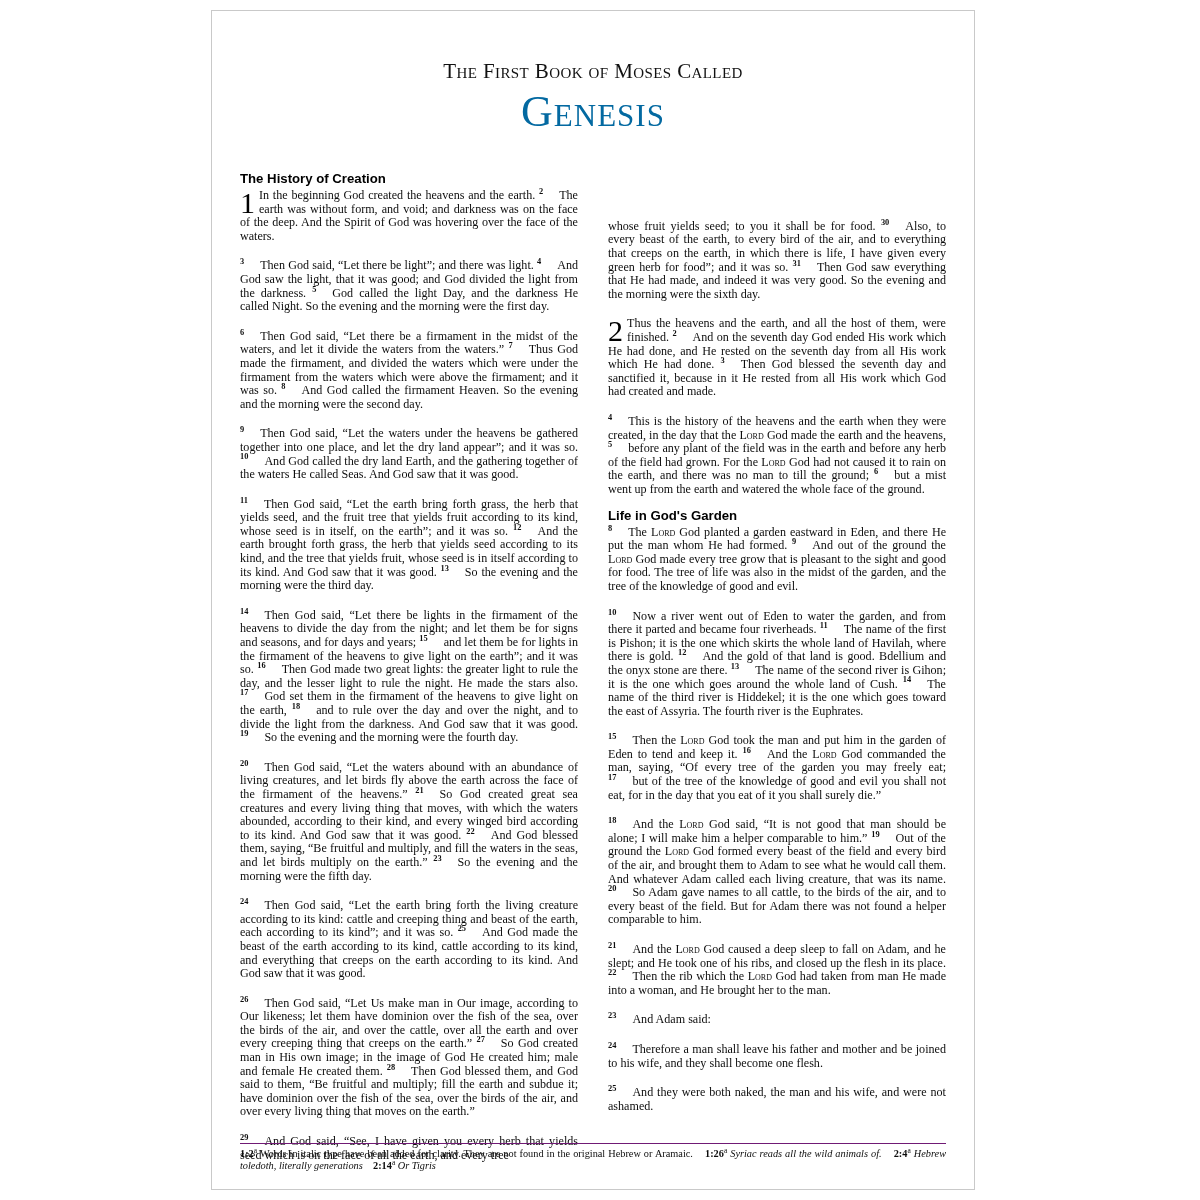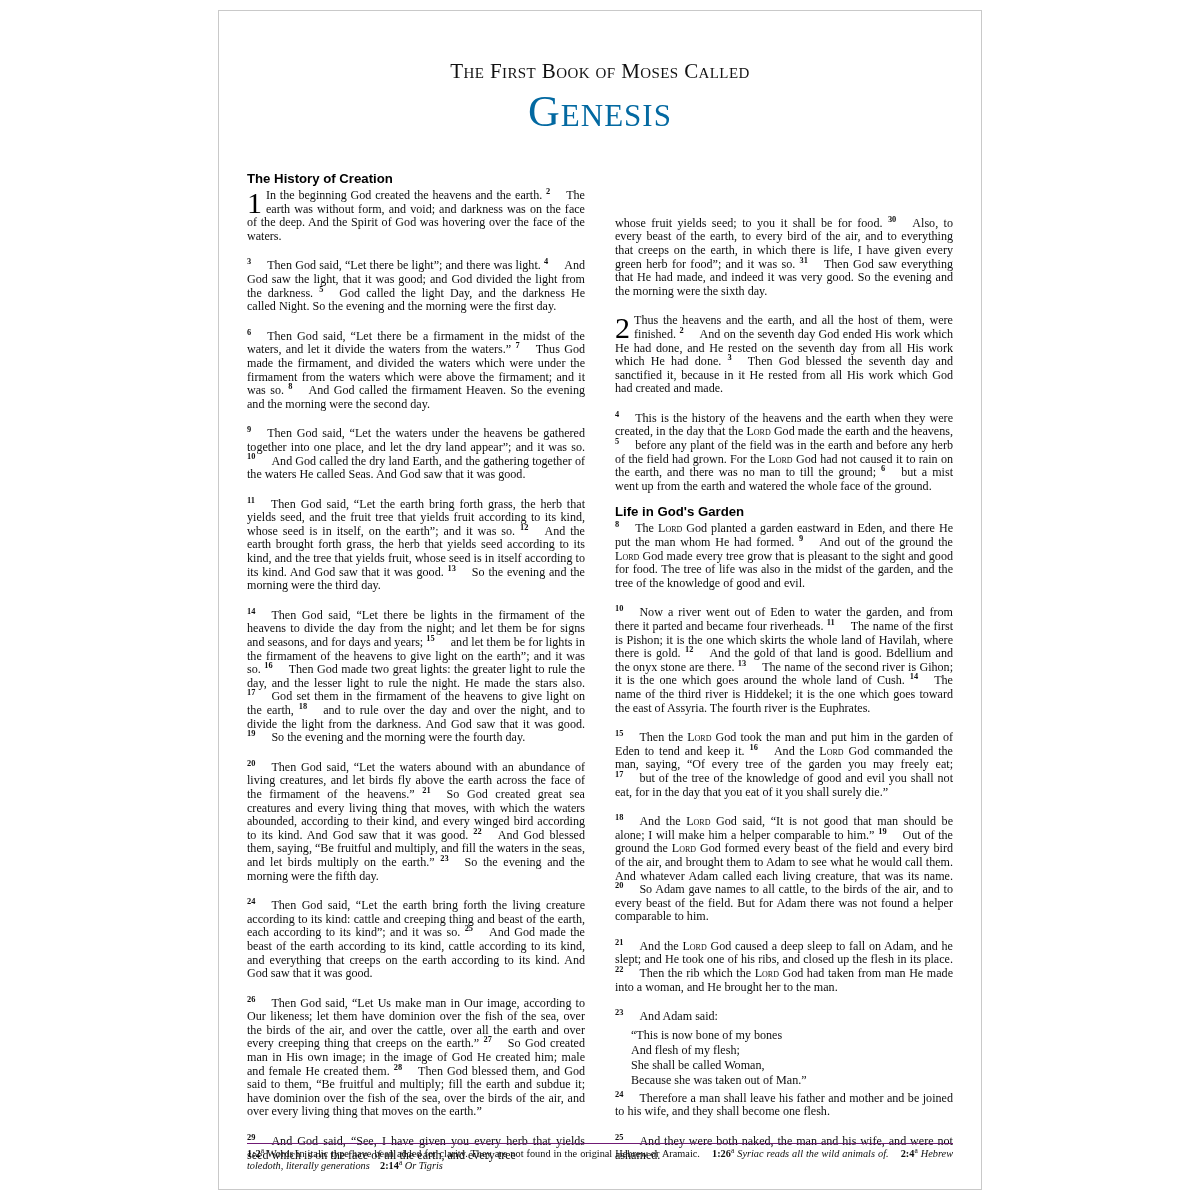--- a/index.html
+++ b/index.html
@@ -12,21 +12,21 @@
   }
   .page {
     position: relative;
     width: 1200px;
     height: 1200px;
     background: #ffffff;
     font-family: "Liberation Serif", serif;
   }
   .sheet {
     position: absolute;
-    left: 218px;
+    left: 211px;
     top: 10px;
     width: 764px;
     height: 1180px;
     background: #ffffff;
     border: 1px solid #c9c9c9;
     box-sizing: border-box;
     padding: 34px 28px 0 28px;
   }
   .head-line {
     text-align: center;
@@ -40,21 +40,21 @@
     text-align: center;
     font-variant: small-caps;
     font-size: 44px;
     letter-spacing: 1px;
     color: #0369a1;
     margin: 2px 0 34px 0;
   }
   .columns {
     display: flex;
     gap: 30px;
-    align-items: flex-end;
+    align-items: center;
   }
   .col {
     width: 339px;
     font-size: 12.1px;
     line-height: 13.6px;
     text-align: justify;
     color: #0d0d0d;
     -webkit-hyphens: auto;
     hyphens: auto;
   }
@@ -146,26 +146,20 @@
 
         <div class="sec-head spaced">Life in God's Garden</div>
 
         <p class="para"><span class="vs">8</span>The <span class="sc">Lord</span> God planted a garden eastward in Eden, and there He put the man whom He had formed. <span class="vs">9</span>And out of the ground the <span class="sc">Lord</span> God made every tree grow that is pleasant to the sight and good for food. The tree of life was also in the midst of the garden, and the tree of the knowledge of good and evil.</p>
         <p class="para"><span class="vs">10</span>Now a river went out of Eden to water the garden, and from there it parted and became four riverheads. <span class="vs">11</span>The name of the first is Pishon; it is the one which skirts the whole land of Havilah, where there is gold. <span class="vs">12</span>And the gold of that land is good. Bdellium and the onyx stone are there. <span class="vs">13</span>The name of the second river is Gihon; it is the one which goes around the whole land of Cush. <span class="vs">14</span>The name of the third river is Hiddekel; it is the one which goes toward the east of Assyria. The fourth river is the Euphrates.</p>
         <p class="para"><span class="vs">15</span>Then the <span class="sc">Lord</span> God took the man and put him in the garden of Eden to tend and keep it. <span class="vs">16</span>And the <span class="sc">Lord</span> God commanded the man, saying, “Of every tree of the garden you may freely eat; <span class="vs">17</span>but of the tree of the knowledge of good and evil you shall not eat, for in the day that you eat of it you shall surely die.”</p>
         <p class="para"><span class="vs">18</span>And the <span class="sc">Lord</span> God said, “It is not good that man should be alone; I will make him a helper comparable to him.” <span class="vs">19</span>Out of the ground the <span class="sc">Lord</span> God formed every beast of the field and every bird of the air, and brought them to Adam to see what he would call them. And whatever Adam called each living creature, that was its name. <span class="vs">20</span>So Adam gave names to all cattle, to the birds of the air, and to every beast of the field. But for Adam there was not found a helper comparable to him.</p>
         <p class="para"><span class="vs">21</span>And the <span class="sc">Lord</span> God caused a deep sleep to fall on Adam, and he slept; and He took one of his ribs, and closed up the flesh in its place. <span class="vs">22</span>Then the rib which the <span class="sc">Lord</span> God had taken from man He made into a woman, and He brought her to the man.</p>
         <p class="para"><span class="vs">23</span>And Adam said:</p>
 
-        <div class="poem">
-          <div>“This is now bone of my bones</div>
-          <div>And flesh of my flesh;</div>
-          <div>She shall be called Woman,</div>
-          <div>Because she was taken out of Man.”</div>
-        </div>
 
         <p class="para"><span class="vs">24</span>Therefore a man shall leave his father and mother and be joined to his wife, and they shall become one flesh.</p>
         <p class="para"><span class="vs">25</span>And they were both naked, the man and his wife, and were not ashamed.</p>
       </div>
 
     </div>
 
     <div class="footnotes">
       <span><span class="fn-ref">1:2</span><span class="sup">a</span> <span>Words in italic type have been added for clarity. They are not found in the original Hebrew or Aramaic.</span></span>
       &nbsp;&nbsp;

